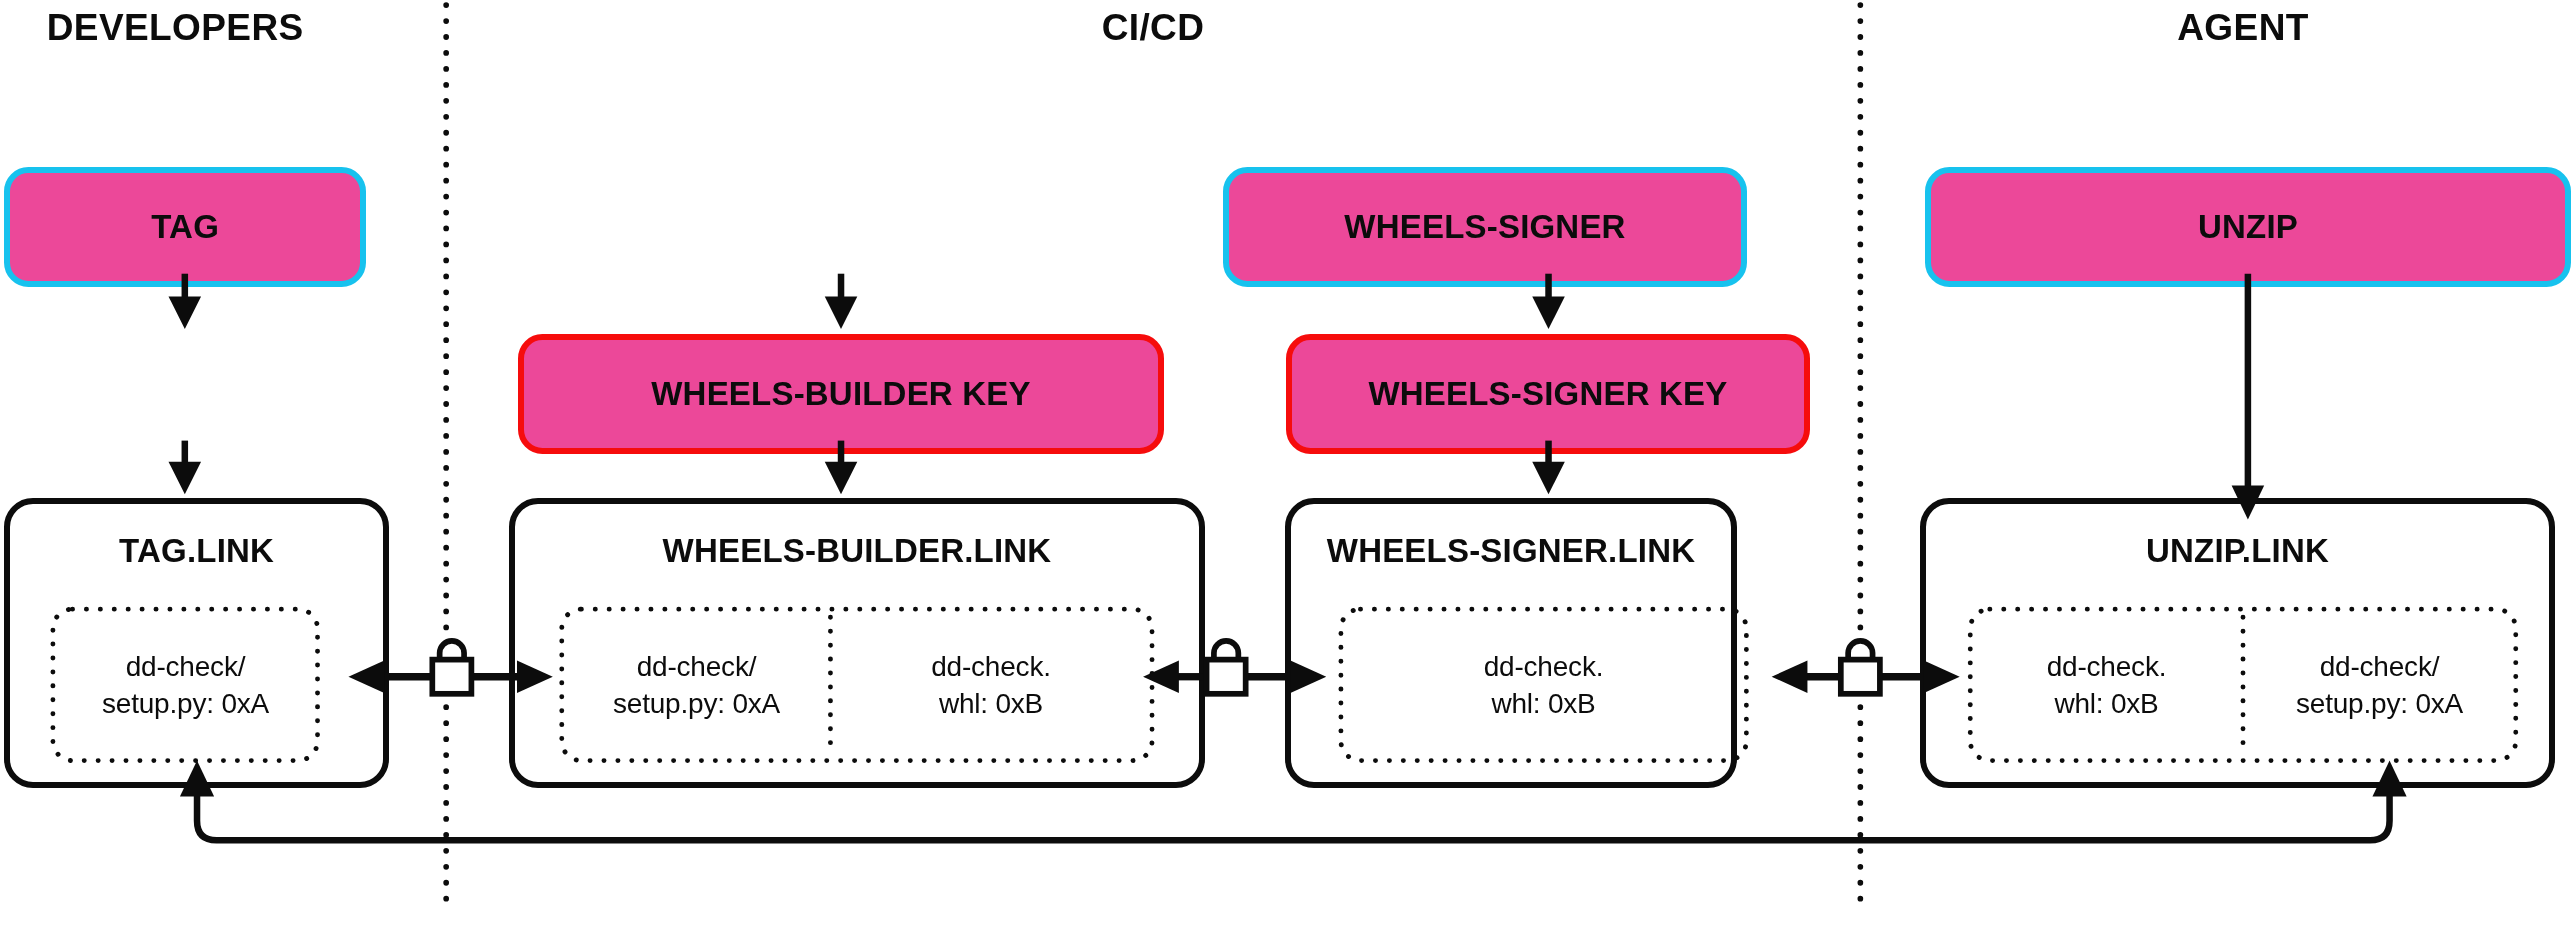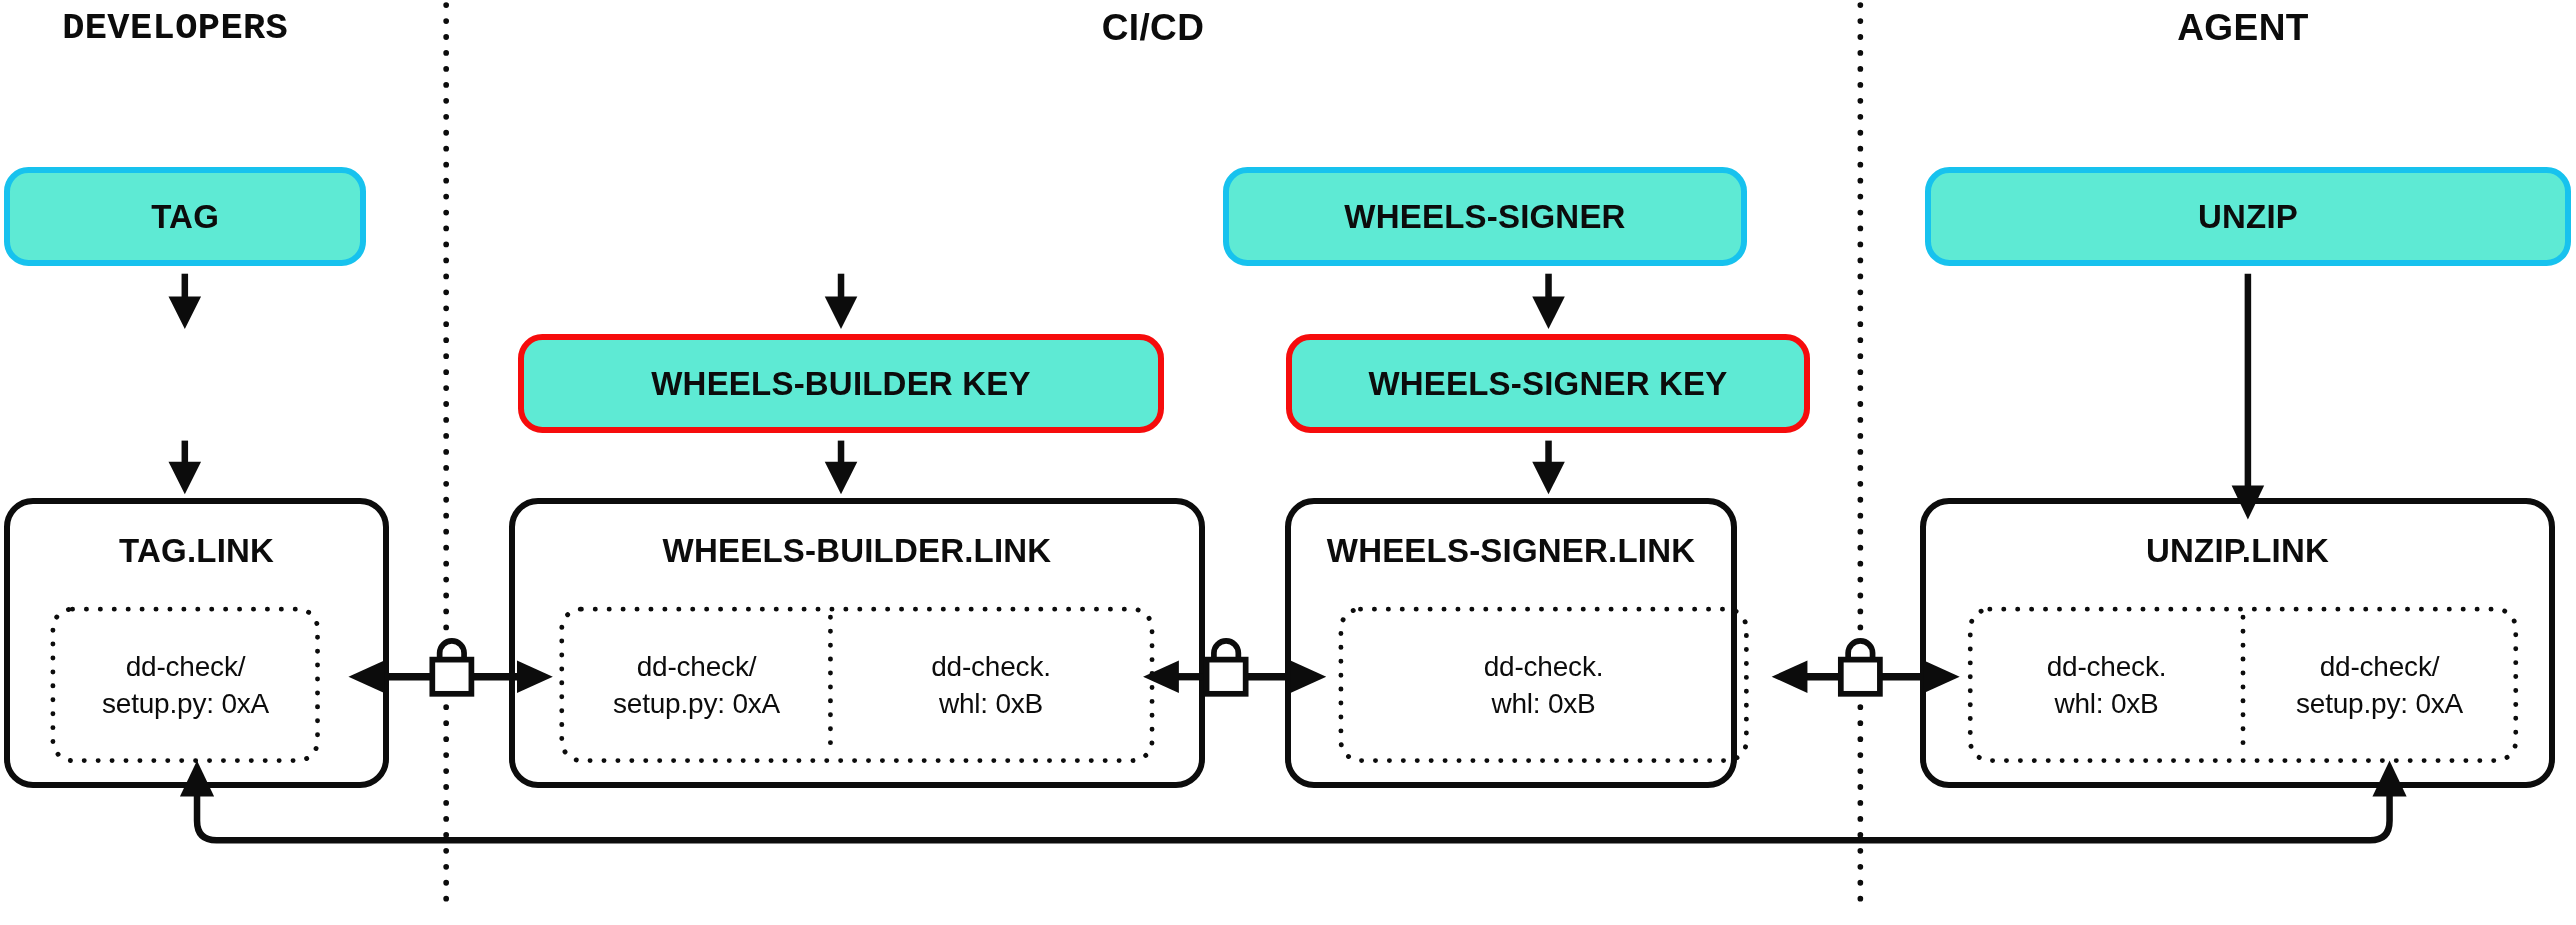--- a/index.html
+++ b/index.html
@@ -5,26 +5,26 @@
   html,body{margin:0;padding:0;background:#ffffff;}
   .stage{
     position:relative;width:2576px;height:926px;background:#ffffff;overflow:hidden;
     font-family:"Liberation Sans","DejaVu Sans",sans-serif;color:#0c0c0c;
   }
   .hdr{
     position:absolute;top:6.5px;height:42px;width:326px;
     display:flex;align-items:center;justify-content:center;
     font-size:37px;font-weight:700;letter-spacing:0.4px;white-space:nowrap;
   }
-  .hdr-developers{left:12.2px;font-family:Liberation Mono, monospace;}
+  .hdr-developers{left:12.2px;}
   .hdr-cicd{left:990px;}
   .hdr-agent{left:2080px;}
 
   .box{
-    position:absolute;height:99px;border-radius:24.4px;background:#5eead4;
+    position:absolute;height:120px;border-radius:24.4px;background:#ec4899;
     display:flex;align-items:center;justify-content:center;
     font-size:33px;font-weight:700;letter-spacing:0.2px;white-space:nowrap;
     box-sizing:border-box;z-index:1;
   }
   .b-cyan {border:6.5px solid #17C2EE;}
   .b-green{border:6.5px solid #1FCB72;}
   .b-red  {border:6.5px solid #F60C0C;}
 
   .linkbox{
     position:absolute;height:290px;border:6.5px solid #0c0c0c;border-radius:29px;

